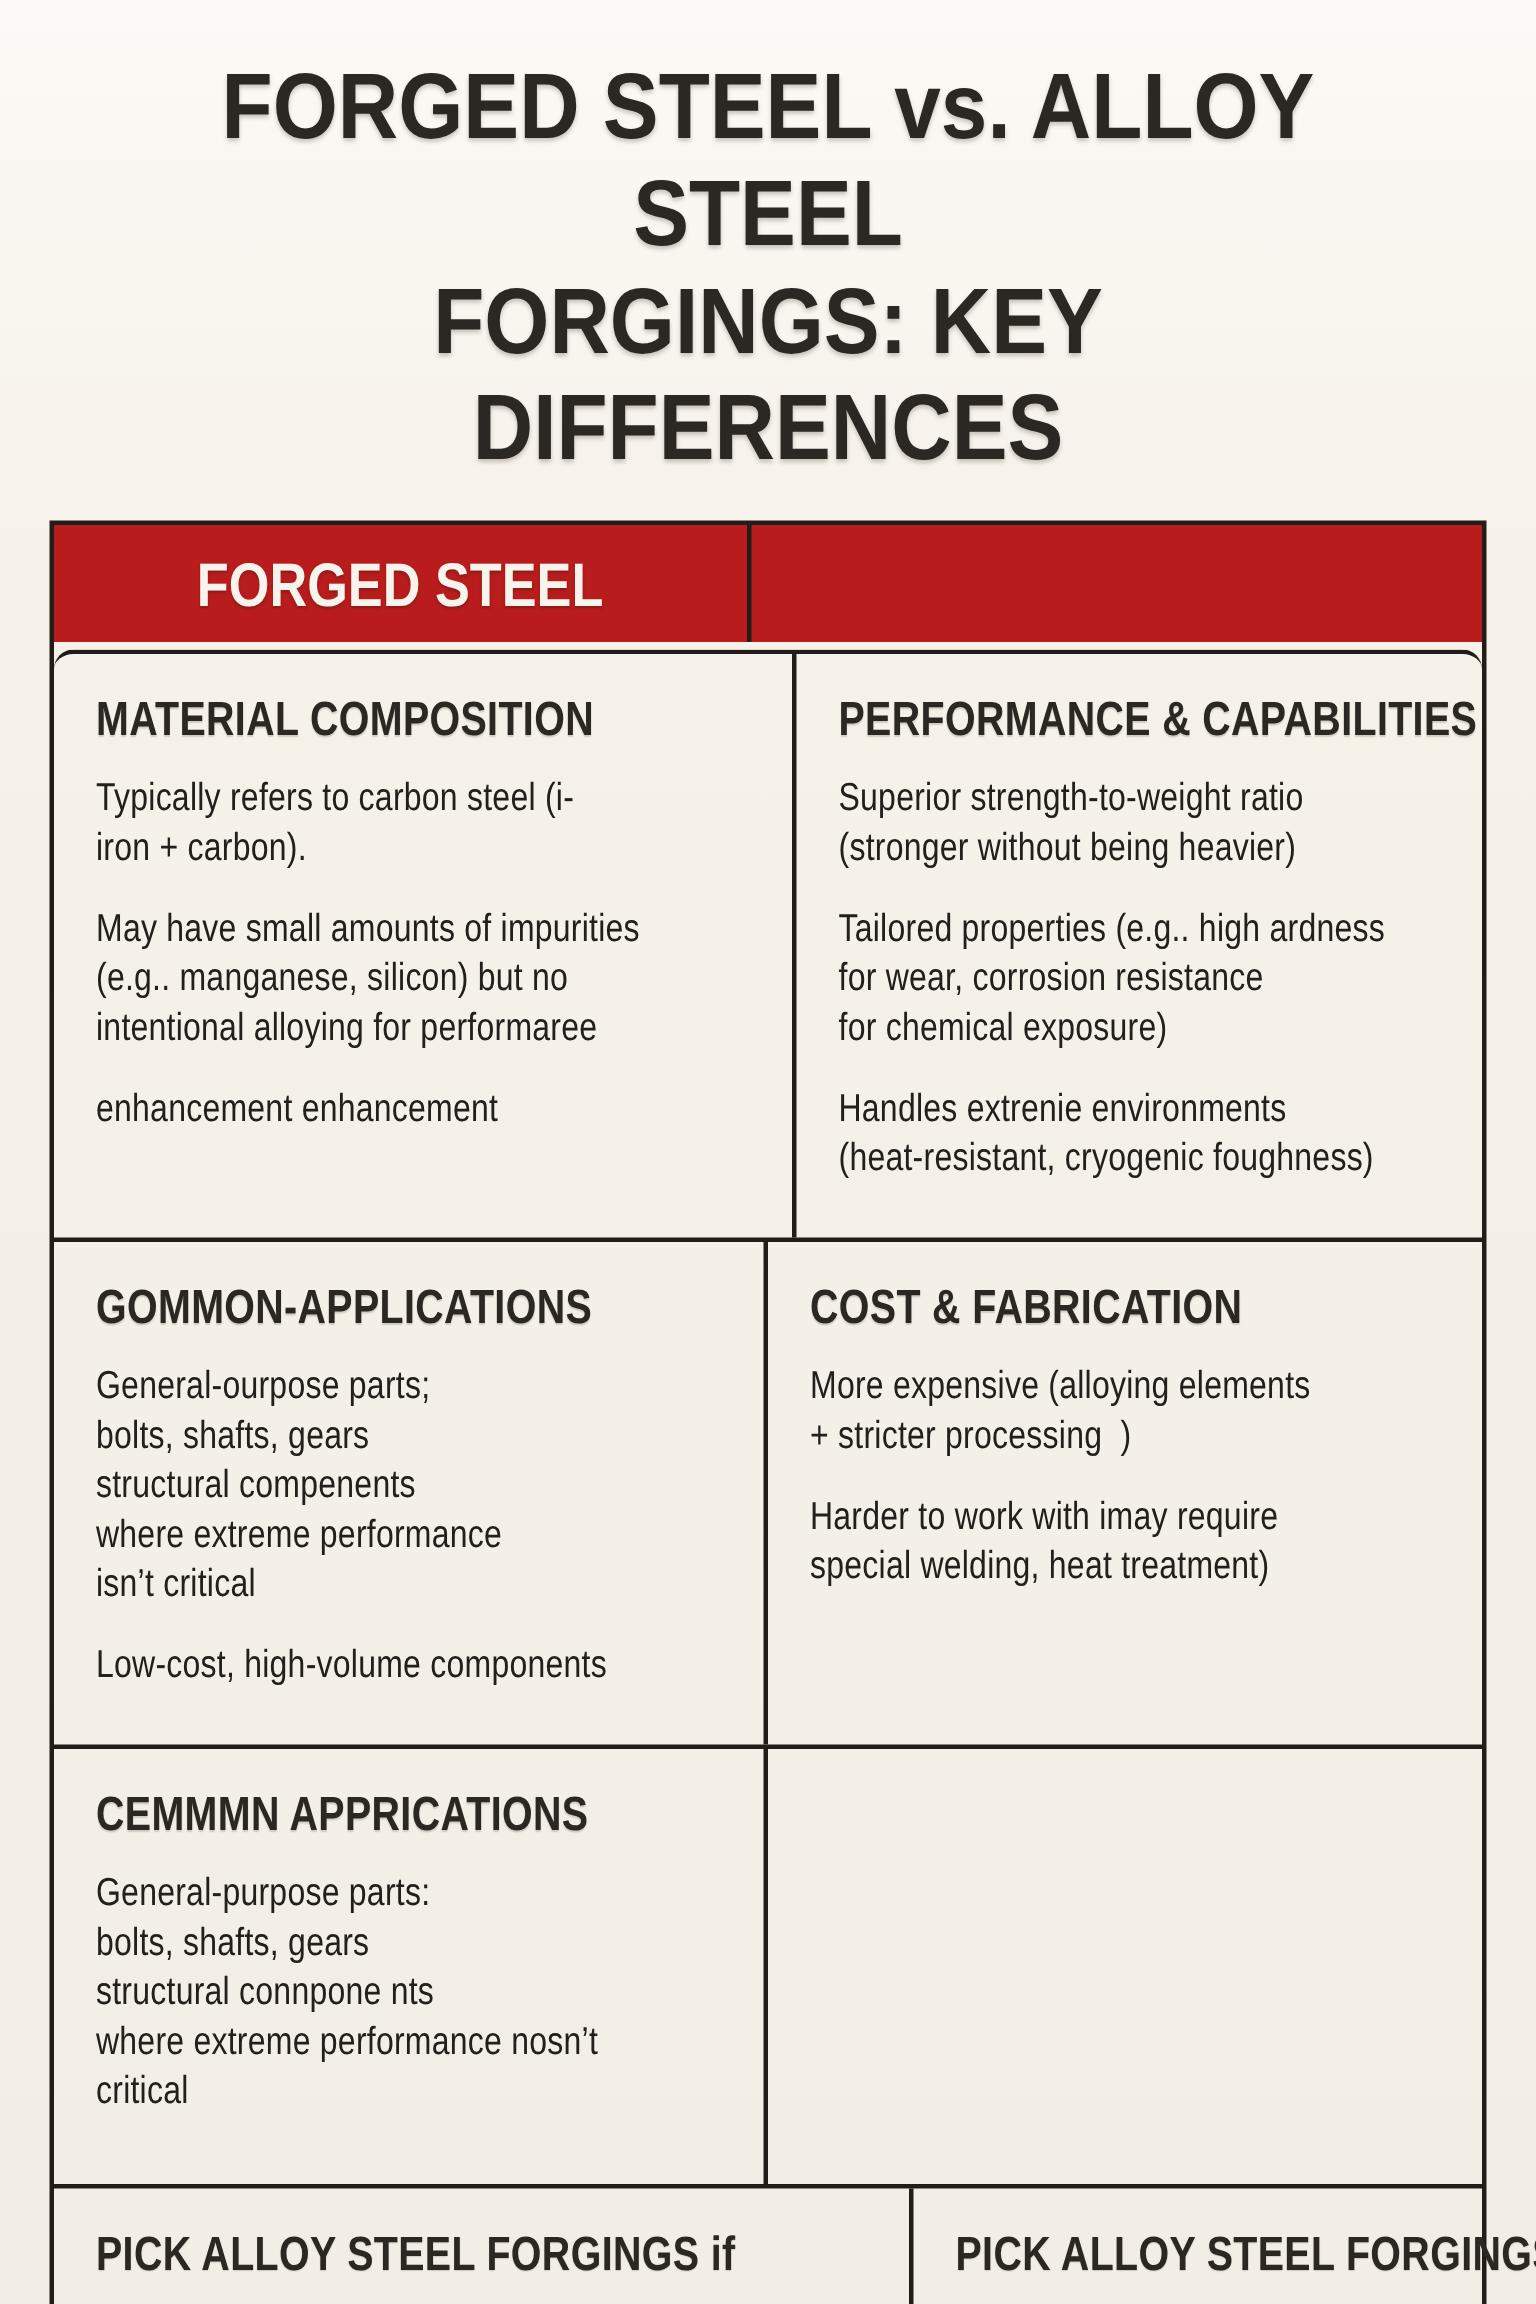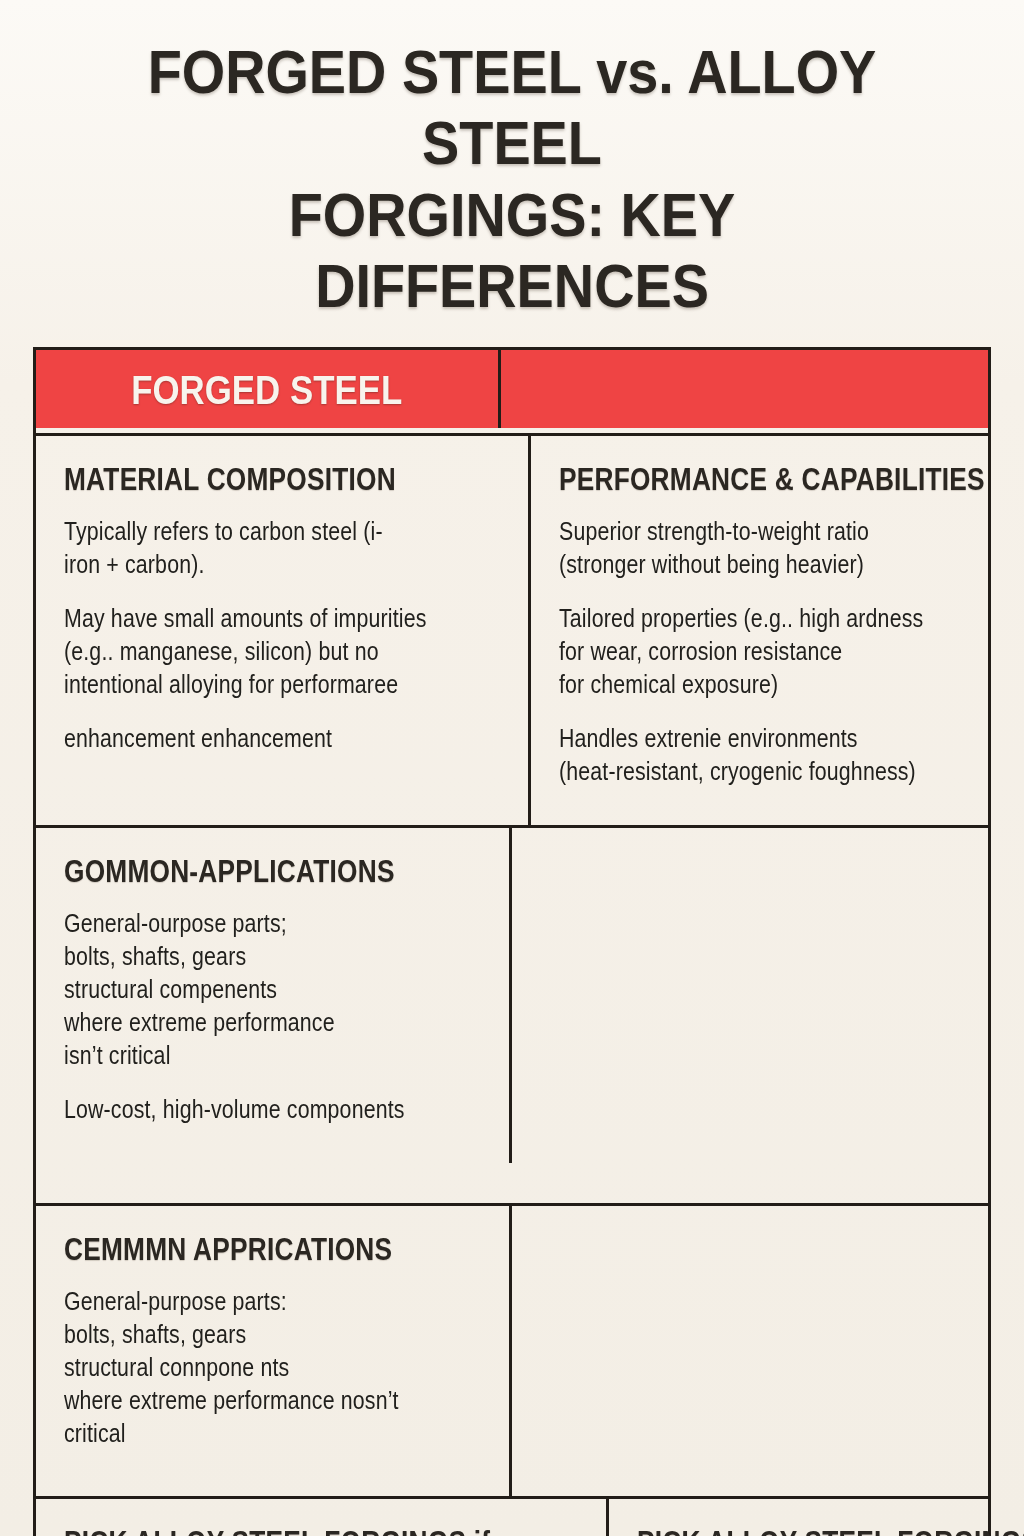--- a/index.html
+++ b/index.html
@@ -28,21 +28,21 @@
   }
 
   
   .table {
     margin: 26px 33px 0;
     border: 3px solid #221d18;
   }
   .thead {
     display: grid;
     grid-template-columns: 1fr 1fr;
-    background: #ef4444;
+    background: #b91c1c;
     border-bottom: 5px solid transparent;
     background-clip: padding-box;
     gap: 23px;
   }
   .th {
     padding: 16px 6px 14px;
     text-align: center;
   }
   .th:first-child { border-right: 3px solid #221d18; }
   .th .label {
@@ -54,23 +54,23 @@
     white-space: pre;
     transform: scaleX(0.85);
     transform-origin: 50% 50%;
     text-shadow: 0 1px 2px rgba(40,28,18,0.35);
   }
   .row {
     display: grid;
     grid-template-columns: 1fr 1fr;
     border-top: 3px solid #221d18;
   }
-  .row-1 { min-height: 347px; }
+  .row-1 { min-height: 347px; border-radius: 13px; }
   .row-2 { min-height: 309px; }
-  .row-3 { min-height: 293px; margin-top: 40px; }
+  .row-3 { min-height: 293px; }
   .row-4 { min-height: 263px; }
   .cell { padding: 24px 22px 16px 28px; }
   .cell.left { border-right: 3px solid #221d18; }
 
   .sec-heading {
     display: block;
     font-size: 32px;
     font-weight: bold;
     color: #2b2722;
     line-height: 38px;
@@ -158,20 +158,27 @@
     <div class="row row-2">
       <div class="cell left">
         <span class="sec-heading">GOMMON-APPLICATIONS</span>
         <span class="para">General-ourpose parts;
 bolts, shafts, gears
 structural compenents
 where extreme performance
 isn’t critical</span>
         <span class="para">Low-cost, high-volume components</span>
       </div>
+      <div class="cell">
+        <span class="sec-heading">COST &amp; FABRICATION</span>
+        <span class="para">More expensive (alloying elements
++ stricter processing  )</span>
+        <span class="para">Harder to work with imay require
+special welding, heat treatment)</span>
+      </div>
     </div>
 
     <div class="row row-3">
       <div class="cell left">
         <span class="sec-heading">CEMMMN APPRICATIONS</span>
         <span class="para">General-purpose parts:
 bolts, shafts, gears
 structural connpone nts
 where extreme performance nosn’t
 critical</span>

